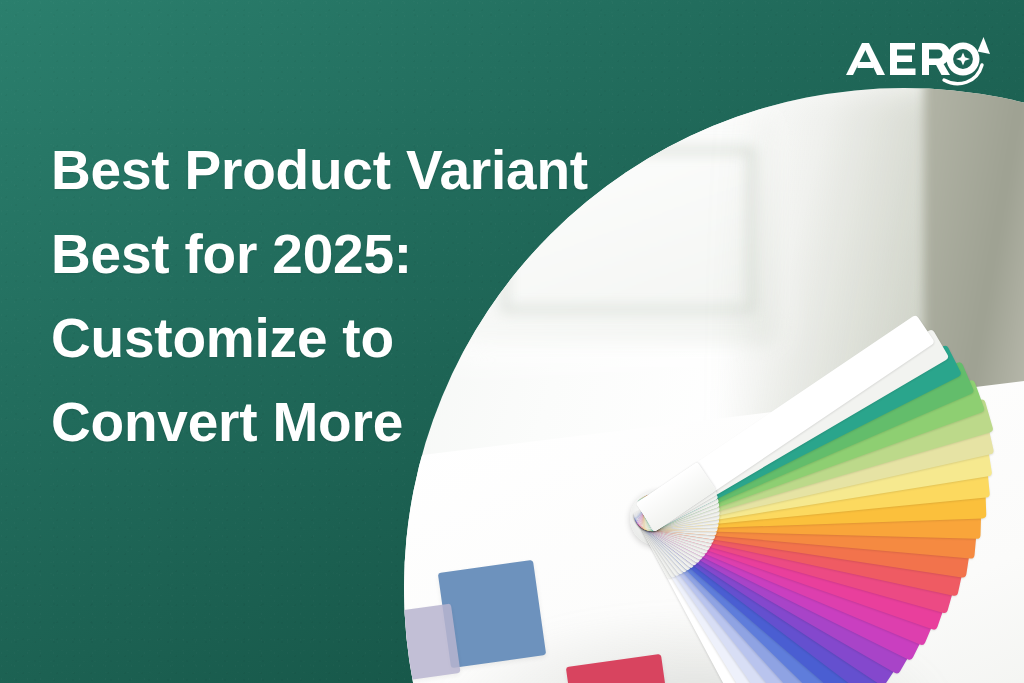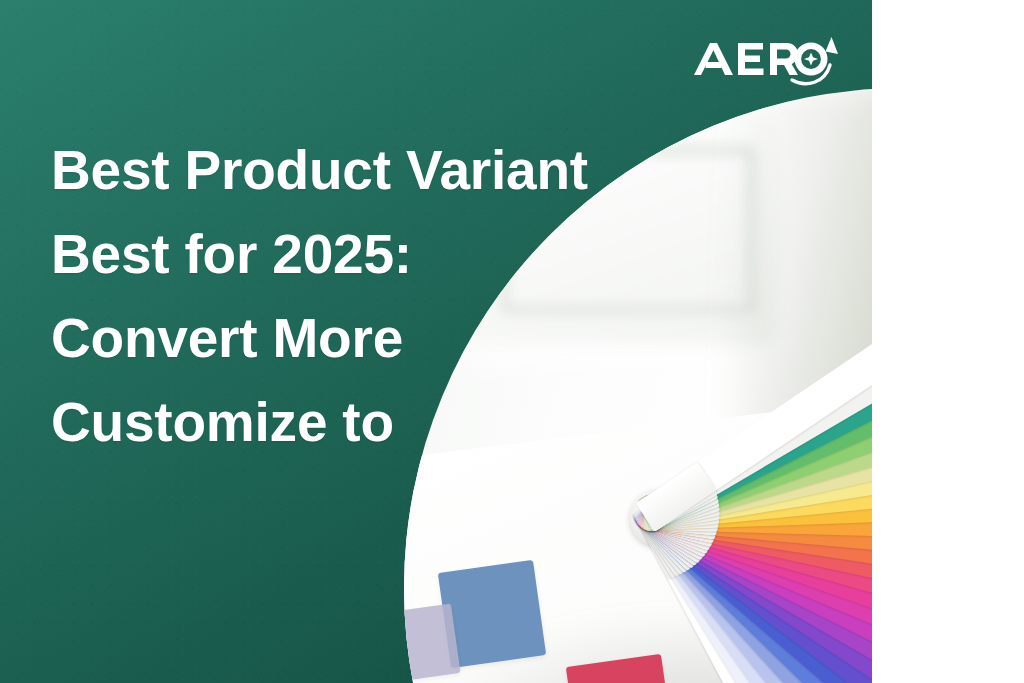--- a/index.html
+++ b/index.html
@@ -2,21 +2,21 @@
 <html><head>
 <meta charset="utf-8">
 <style>
   html, body {
     margin: 0;
     padding: 0;
     background: #ffffff;
   }
   #banner {
     position: relative;
-    width: 872px;
+    width: 1024px;
     height: 683px;
     overflow: hidden;
     font-family: "Liberation Sans", sans-serif;
     background: linear-gradient(150deg, #2b7f6d 0%, #236f5f 28%, #1c6152 55%, #155446 80%, #114a3d 100%);
   }
   
   #grain {
     position: absolute;
     inset: 0;
     opacity: .22;
@@ -306,22 +306,22 @@
           </div>
           <div class="fan-pivot"></div>
         </div>
 
     </div>
   </div>
 
   <div id="headline">
     <span class="line">Best Product Variant</span>
     <span class="line">Best for 2025:</span>
+    <span class="line">Customize to</span>
     <span class="line">Convert More</span>
-    <span class="line">Customize to</span>
   </div>
 
   <div id="logo">
     <svg viewBox="0 0 148 62" xmlns="http://www.w3.org/2000/svg" aria-hidden="true">
       <g fill="#ffffff">
 
         <path d="M2 44 L18 12 L25 12 L9 44 Z"></path>
         <path d="M18 12 L25 12 L41 44 L33 44 Z"></path>
         <rect x="13.5" y="31" width="16" height="6"></rect>
 

